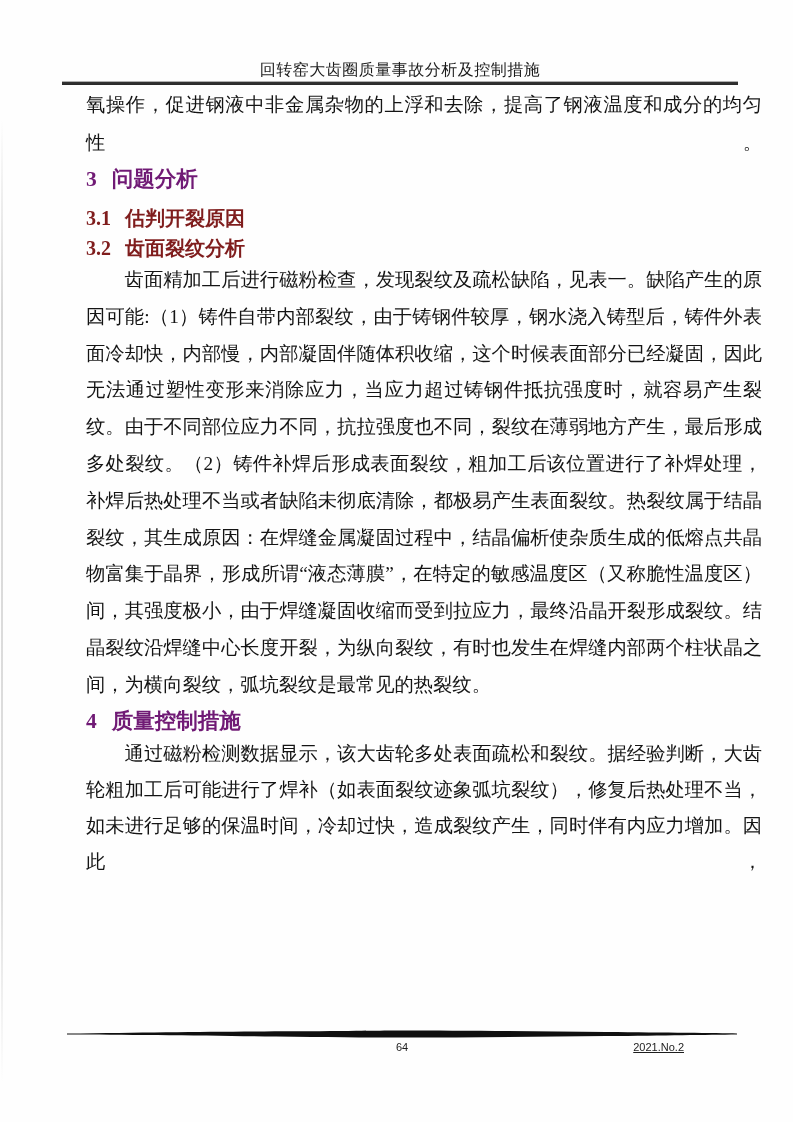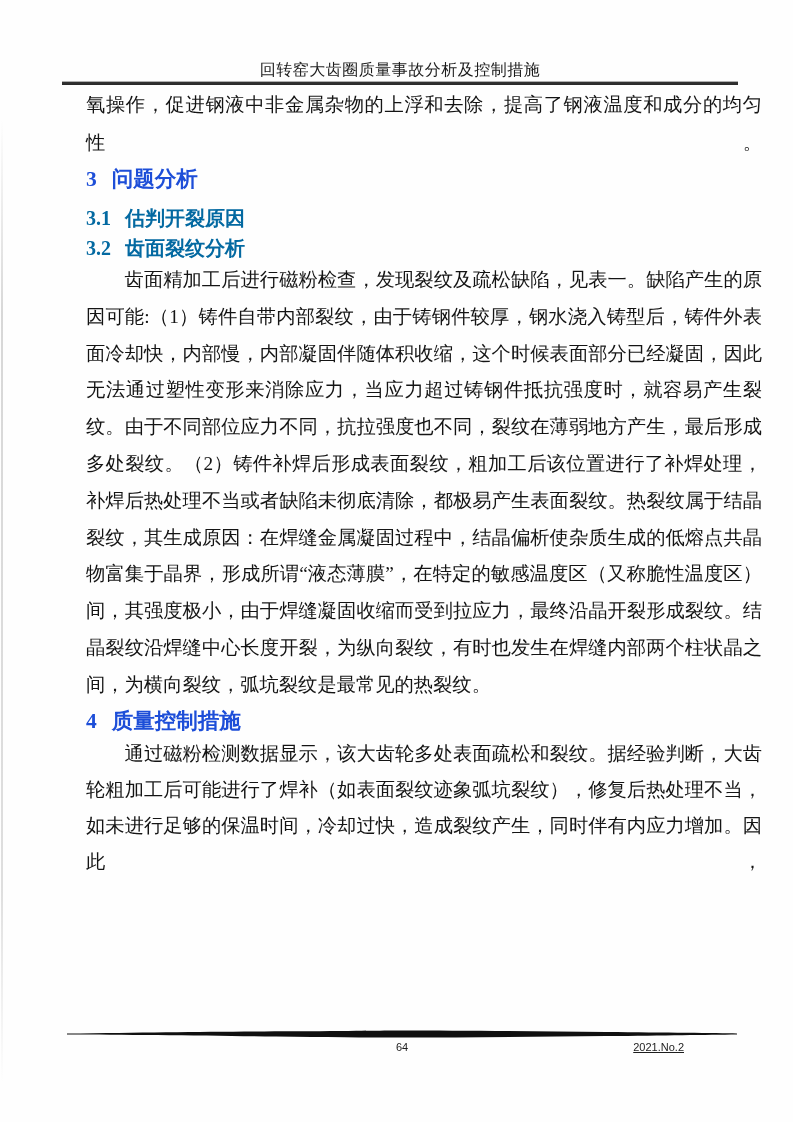--- a/index.html
+++ b/index.html
@@ -60,30 +60,30 @@
     text-align: justify;
     text-align-last: justify;
   }
   h2.sec {
     margin: 2px 0 0 0;
     font-family: "Liberation Sans", "DejaVu Sans", sans-serif;
     font-weight: bold;
     font-size: 21.5px;
     line-height: 30px;
     text-align: left;
-    color: #1d4ed8;
+    color: #701a75;
   }
   h3.subsec {
     margin: 10px 0 0 0;
     font-family: "Liberation Sans", "DejaVu Sans", sans-serif;
     font-weight: bold;
     font-size: 20px;
     line-height: 28px;
     text-align: left;
-    color: #0369a1;
+    color: #7f1d1d;
   }
   h3.subsec { margin-top: 10px; }
   h3.subsec.second { margin-top: 2px; }
   h2.sec.fourth { margin-top: 2px; }
   .sec-no, .subsec-no {
     font-family: "Liberation Serif", "DejaVu Serif", serif;
     font-weight: bold;
     margin-right: 0.7em;
   }
   p.body-par {

